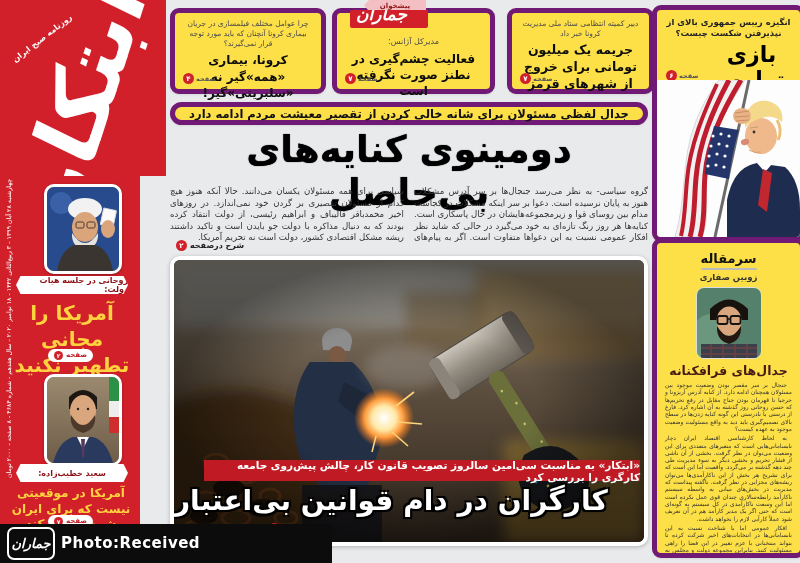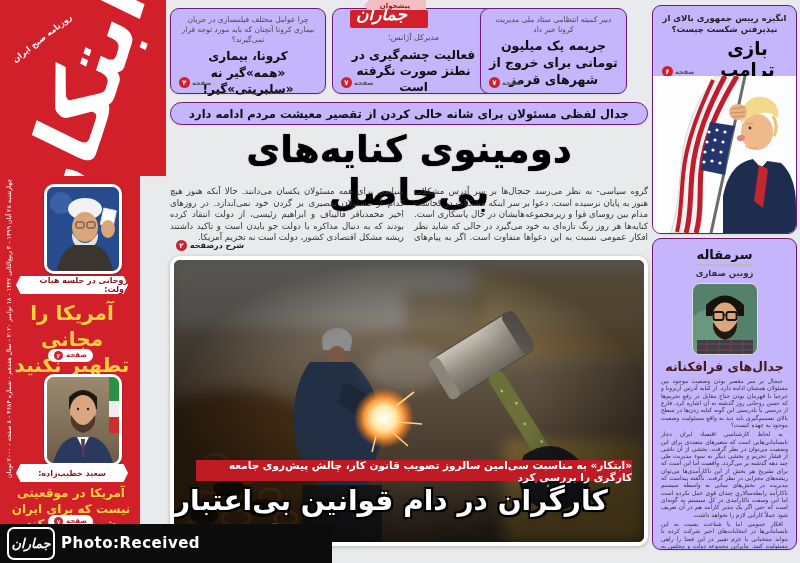--- a/index.html
+++ b/index.html
@@ -1,19 +1,19 @@
 <!DOCTYPE html>
 <html lang="fa"><head>
 <meta charset="utf-8">
 <style>
   html,body{margin:0;padding:0;}
   body{font-family:"DejaVu Sans",sans-serif;}
   #page{position:relative;width:800px;height:563px;background:#e9eaec;overflow:hidden;}
   .abs{position:absolute;}
-  .card{background:#c4b5fd;border:1px solid #701a75;border-radius:9px;box-shadow:0 1px 2px rgba(0,0,0,.08);}
+  .card{background:#fde047;border:5px solid #701a75;border-radius:9px;box-shadow:0 1px 2px rgba(0,0,0,.08);}
   .rtl{direction:rtl;}
   
   #left-col{left:0;top:0;width:140px;height:563px;background:#d2202b;}
   #masthead{left:0;top:0;width:166px;height:176px;background:#d2202b;overflow:hidden;z-index:3;}
   #masthead .logo{position:absolute;left:50%;top:54%;transform:translate(-50%,-50%) rotate(-72deg) skewX(-8deg);font-size:88px;font-weight:bold;color:#fff;white-space:nowrap;}
   #masthead .tagline{position:absolute;left:6px;top:34px;transform:rotate(-38deg);font-size:8px;font-weight:bold;color:#fff;white-space:nowrap;}
   #dateline{left:-162px;top:325px;width:340px;transform:rotate(-90deg);font-size:6.3px;color:#fff;text-align:center;white-space:nowrap;direction:rtl;}
   .photocard{border:3px solid #fff;border-radius:10px;overflow:hidden;box-shadow:0 1px 3px rgba(0,0,0,.35);background:#888;}
   .bubble{background:#fff;clip-path:polygon(4% 0,96% 0,100% 50%,96% 100%,4% 100%,0 50%);font-size:8px;font-weight:bold;color:#8c1016;display:flex;align-items:center;justify-content:center;direction:rtl;}
   .yellow-head{color:#ffd23f;font-weight:bold;text-align:center;direction:rtl;line-height:1.3;}
@@ -26,41 +26,41 @@
   .headline-sm{font-size:12px;font-weight:bold;color:#0d0d0d;line-height:1.35;direction:rtl;margin-top:3px;}
   .pagebadge{position:absolute;left:8px;bottom:5px;display:inline-flex;align-items:center;gap:2px;font-size:6.5px;color:#555;font-weight:bold;direction:rtl;}
   
   #stamp{left:350px;top:0;width:78px;height:29px;z-index:6;}
   #stamp .ribbon{position:absolute;top:0;right:2px;width:62px;height:11px;background:#f3bfc2;clip-path:polygon(0 50%,8% 0,100% 0,100% 100%,8% 100%);display:flex;align-items:center;justify-content:center;font-size:7px;font-weight:bold;color:#8f1116;direction:rtl;}
   #stamp .redbox{position:absolute;top:10px;left:0;width:78px;height:18px;background:#d2202b;overflow:hidden;border-radius:2px;}
   #stamp .redbox span{position:absolute;top:-6px;left:6px;font-size:17px;font-weight:bold;font-style:italic;color:#fff;white-space:nowrap;}
   
   #trump-card{left:652px;top:5px;width:143px;height:227px;overflow:hidden;}
   #trump-card .kicker{padding:7px 8px 0;font-size:8.5px;font-weight:bold;color:#222;}
-  #trump-card .big{font-size:18px;font-weight:bold;color:#000;text-align:center;direction:rtl;margin-top:2px;padding-left:46px;}
+  #trump-card .big{font-size:22px;font-weight:bold;color:#000;text-align:center;direction:rtl;margin-top:2px;padding-left:46px;}
   #trump-card .pagebadge{left:9px;top:60px;bottom:auto;}
   
   #editorial{left:652px;top:238px;width:143px;height:310px;overflow:hidden;text-align:center;}
   #editorial .section{font-size:13px;font-weight:bold;color:#111;margin-top:8px;direction:rtl;}
   #editorial .orn{width:56px;height:2px;background:#bbb;margin:2px auto 2px;border-radius:2px;}
   #editorial .author{font-size:8.5px;font-weight:bold;color:#333;direction:rtl;}
   #editorial .aphoto{width:64px;height:70px;border-radius:8px;overflow:hidden;margin:5px auto 4px;border:1px solid #ddd;}
   #editorial .ehead{font-size:12.5px;font-weight:bold;color:#451a16;direction:rtl;margin:2px 0 4px;}
   #editorial .ebody{padding:0 8px;font-size:5.9px;line-height:1.24;color:#2e2e2e;text-align:justify;direction:rtl;}
   #editorial .ebody p{margin:0 0 2px;text-indent:5px;}
   
   #lead-bar{left:170px;top:102px;width:478px;height:23px;border-radius:12px;display:flex;align-items:center;justify-content:center;font-size:11.5px;font-weight:bold;color:#111;direction:rtl;box-sizing:border-box;}
   #lead-head{left:170px;top:128px;width:478px;text-align:center;font-size:37px;font-weight:bold;color:#000;direction:rtl;letter-spacing:-1px;text-shadow:0 0 1px #000;}
   #lead-cols{left:170px;top:186px;width:478px;height:56px;display:flex;flex-direction:row-reverse;gap:10px;overflow:hidden;}
   #lead-cols .col{width:50%;font-size:8.6px;line-height:1.35;color:#333;text-align:justify;direction:rtl;}
   #lead-more{left:176px;top:240px;display:inline-flex;align-items:center;gap:3px;font-size:8px;font-weight:bold;color:#222;direction:rtl;flex-direction:row;}
   
   #photo-card{left:170px;top:256px;width:478px;height:290px;border:4px solid #fff;border-radius:10px;box-sizing:border-box;overflow:hidden;box-shadow:0 1px 4px rgba(0,0,0,.25);background:#3a2e22;}
   #photo-card svg{display:block;}
-  #strip{position:absolute;right:12px;top:200px;width:436px;height:21px;background:#c01b24;color:#fff;font-size:10.5px;font-weight:bold;display:flex;align-items:center;justify-content:center;direction:rtl;}
+  #strip{position:absolute;right:4px;top:200px;width:436px;height:21px;background:#c01b24;color:#fff;font-size:10.5px;font-weight:bold;display:flex;align-items:center;justify-content:center;direction:rtl;}
   #photo-head{position:absolute;left:0;top:224px;width:100%;text-align:left;font-size:28px;font-weight:bold;color:#fff;direction:rtl;text-shadow:2px 2px 0 #000,-2px 2px 0 #000,2px -2px 0 #000,-2px -2px 0 #000,0 0 4px #000;}
   #photo-badge{position:absolute;left:95px;top:263px;display:inline-flex;align-items:center;gap:2px;font-size:6.5px;color:#fff;font-weight:bold;direction:rtl;text-shadow:0 0 2px #000;}
   
   #watermark{left:0;top:524px;width:332px;height:39px;background:#0c0c0c;display:flex;align-items:center;z-index:5;}
   #watermark .jlogo{width:44px;height:29px;border:2px solid #fff;border-radius:7px;margin:0 6px 0 7px;display:flex;align-items:center;justify-content:center;color:#fff;font-size:13px;font-weight:bold;font-style:italic;direction:rtl;flex:none;}
   #watermark .wtxt{color:#fff;font-weight:bold;font-size:15px;line-height:1.15;letter-spacing:.5px;}
 </style>
 </head>
 <body>
 
@@ -145,21 +145,21 @@
       </span>
   </div>
   <div class="abs card topbox" style="left:332px;width:163px;">
     <div class="kicker" style="font-size:8px;padding-top:18px;">مدیرکل آژانس:</div>
     <div class="headline-sm">فعالیت چشم‌گیری در نطنز صورت نگرفته است</div>
     <span class="pagebadge">
         <span>صفحه</span>
         <span class="circ">۷</span>
       </span>
   </div>
-  <div class="abs card topbox" style="left:480px;width:147px;text-align:center;">
+  <div class="abs card topbox" style="left:507px;width:147px;text-align:center;">
     <div class="kicker">دبیر کمیته انتظامی ستاد ملی مدیریت کرونا خبر داد</div>
     <div class="headline-sm" style="font-size:12.5px;">جریمه یک میلیون تومانی برای خروج از شهرهای قرمز</div>
     <span class="pagebadge">
         <span>صفحه</span>
         <span class="circ">۷</span>
       </span>
   </div>
 
   <div class="abs" id="stamp">
     <div class="ribbon">پیشخوان</div>

